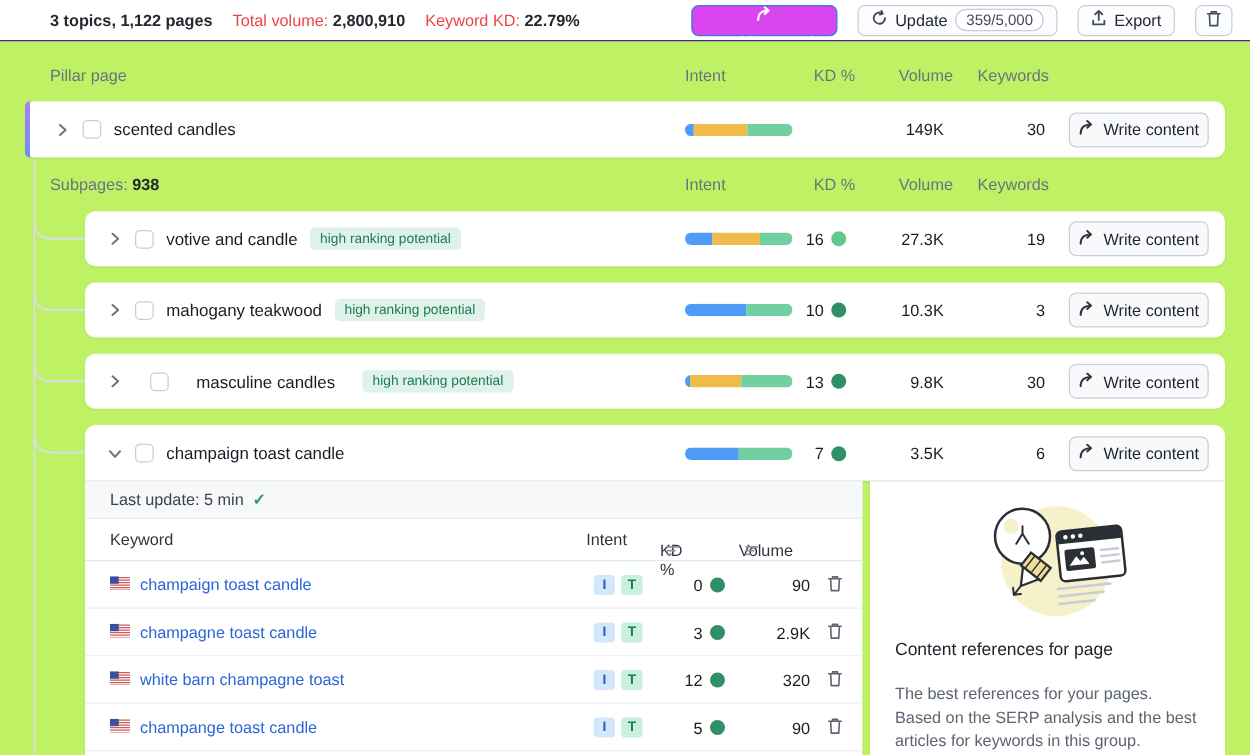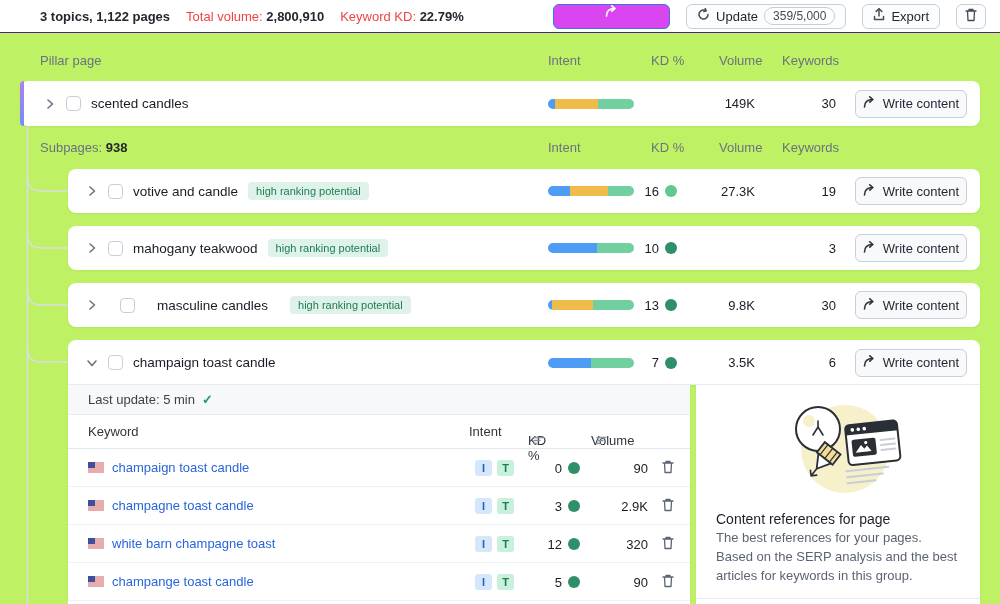--- a/index.html
+++ b/index.html
@@ -54,21 +54,21 @@
   .kwrow { position:relative; height:38px; border-bottom:1px solid #eef0f4; display:flex; align-items:center; padding-left:20px; gap:8px; }
   .kwlink { font-size:13px; color:#2a65d9; text-decoration:none; cursor:pointer; }
   .itbadge { position:absolute; top:11px; width:17px; height:16px; border-radius:3px; font-size:11px; font-weight:700; display:flex; align-items:center; justify-content:center; }
   .badge-i { left:407px; background:#d4e7fb; color:#2360c0; }
   .badge-t { left:429px; background:#c9f0dd; color:#17824f; }
   .kwkd { position:absolute; left:452px; top:0; height:38px; width:60px; display:flex; align-items:center; justify-content:flex-end; gap:6px; font-size:13px; color:#181d25; }
   .kwvol { position:absolute; left:510px; top:0; height:38px; width:70px; display:flex; align-items:center; justify-content:flex-end; font-size:13px; color:#181d25; }
   .kwtrash { position:absolute; left:594px; top:11px; cursor:pointer; }
 
   .reftitle { font-size:14px; color:#1c2129; margin-top:14px; }
-  .refdesc { font-size:13px; color:#5c6472; line-height:1.45; margin-top:2px; }
+  .refdesc { font-size:13px; color:#5c6472; line-height:1.45; margin-top:19px; }
   .refdivider { border-top:1px solid #e8ebf0; margin:12px -20px 0; }
   .illus { display:flex; justify-content:center; }
 
   .sorticon { display:inline-block; margin-left:5px; vertical-align:-1px; }
   .checkmark { color:#1f9d63; font-weight:700; font-size:13px; }
 </style>
 </head>
 <body>
 
 <div class="topbar">
@@ -198,20 +198,21 @@
       <span class="badge-hrp">high ranking potential</span>
     </div>
     <div class="intentbar" style="left:480px; top:17px;">
         <span style="width: 57%; background: rgb(78, 156, 246);"></span>
         <span style="width: 43%; background: rgb(114, 207, 160);"></span>
       </div>
     <div class="kdcell" style="left:549px; height:44px;">
         <span>10</span>
         <span class="dot" style="background: rgb(47, 143, 104);"></span>
       </div>
+    <div class="numcell" style="left:617px; height:44px;">10.3K</div>
     <div class="numcell" style="left:698px; height:44px;">3</div>
     <button class="writebtn" style="left:787px; top:8px;">
       <span><svg width="13" height="12" viewBox="0 0 13 12">
             <path d="M1.5 11 C1.5 6 4.5 3.5 9.5 3.5" fill="none" stroke="#30353d" stroke-width="1.6" stroke-linecap="round"></path>
             <path d="M6.8 0.8 L9.8 3.5 L6.8 6.2" fill="none" stroke="#30353d" stroke-width="1.6" stroke-linecap="round" stroke-linejoin="round"></path>
           </svg></span>
       <span>Write content</span>
     </button>
   </div>
 

